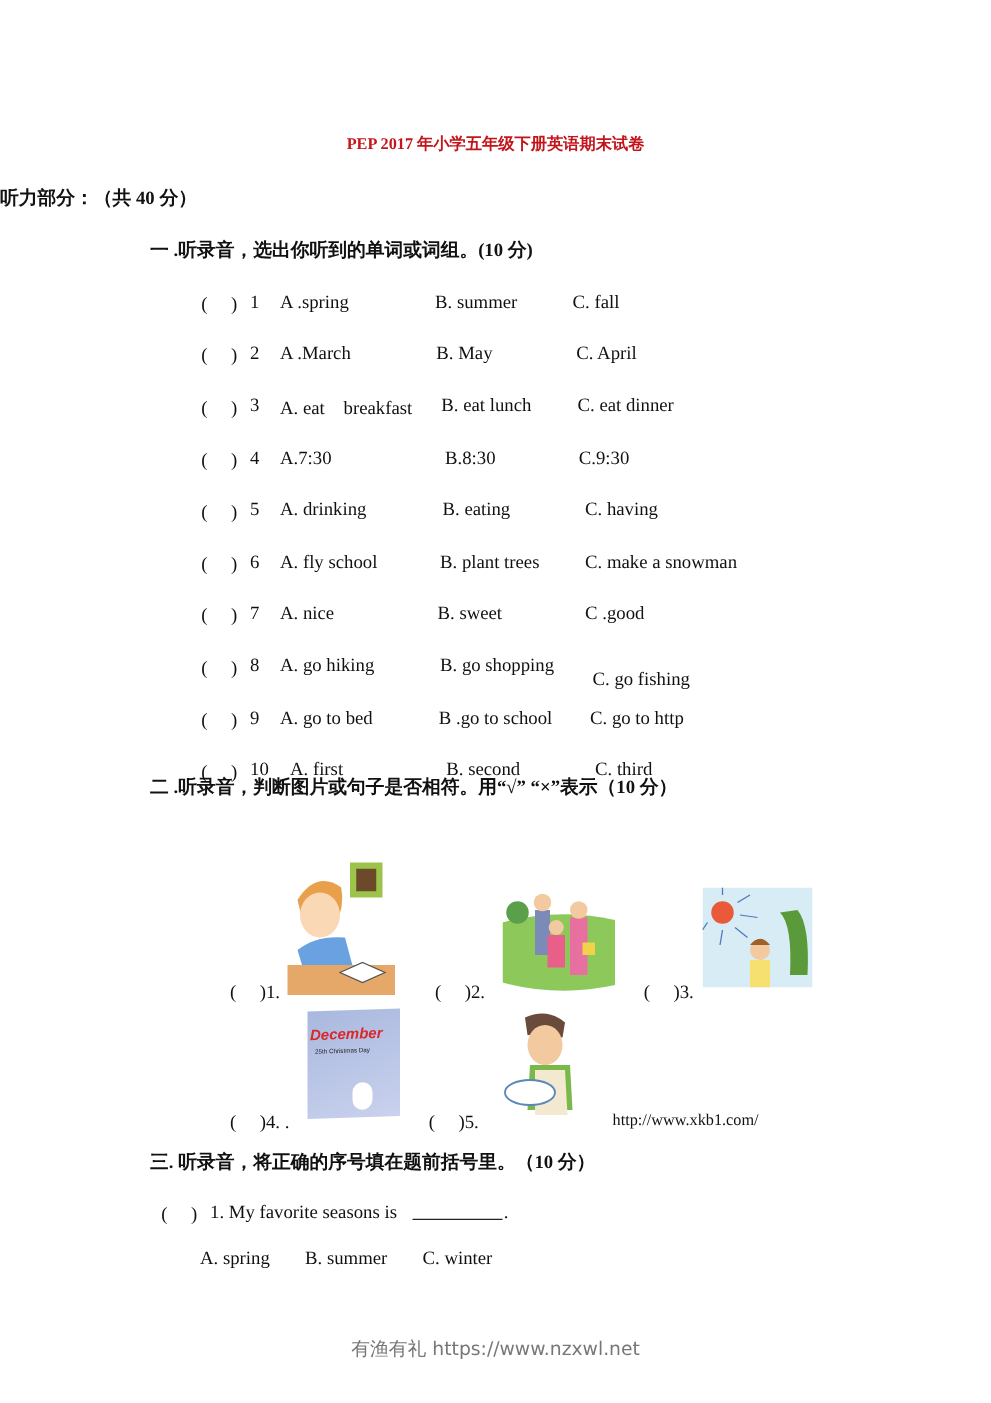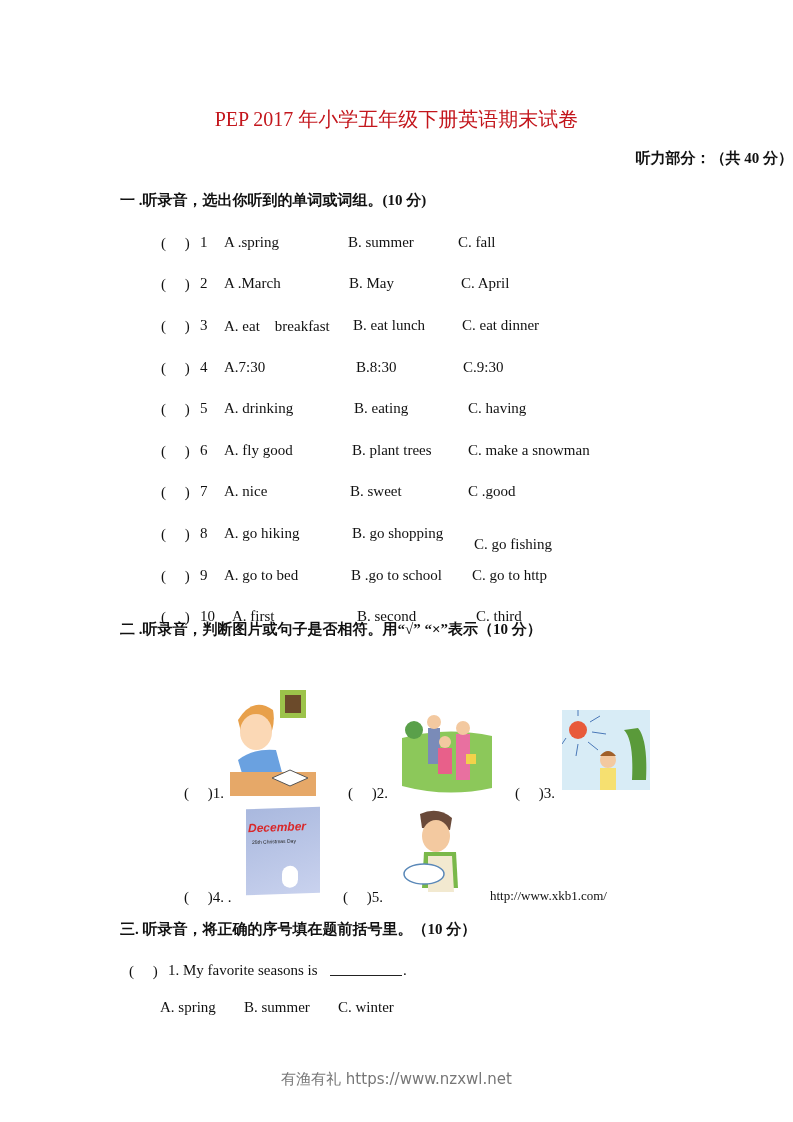--- a/index.html
+++ b/index.html
@@ -1,20 +1,20 @@
 <!DOCTYPE html>
 <html><head>
 <meta charset="utf-8">
 <style>
   html, body { margin:0; padding:0; background:#ffffff; }
   body { width:793px; height:1122px; position:relative; overflow:hidden;
          font-family:"Liberation Serif","DejaVu Serif",serif; color:#111; }
   .abs { position:absolute; white-space:nowrap; }
-  .title { left:0; width:793px; text-align:center; top:106px; font-size:20px; font-weight:normal; color:#c3161c; }
-  .subtitle { left:0; width:793px; text-align:right; top:149px; font-size:15px; font-weight:bold; }
+  .title { left:0; width:793px; text-align:center; top:106px; font-size:13px; font-weight:bold; color:#c3161c; }
+  .subtitle { left:0; width:793px; text-align:left; top:149px; font-size:15px; font-weight:bold; }
   .section { left:120px; font-size:15px; font-weight:bold; }
   .q { font-size:15px; }
   .pic { position:absolute; border:none; }
   .footer { left:0; width:793px; text-align:center; top:1070px; font-size:15px; color:#777;
             font-family:"DejaVu Sans","Liberation Sans",sans-serif; }
   .blank { display:inline-block; border-bottom:1px solid #222; width:72px; height:12px; }
 </style>
 </head>
 <body>
 
@@ -56,21 +56,21 @@
   <div>
     <span class="abs q" style="left:161px;top:400px">(　 )</span>
     <span class="abs q" style="left:200px;top:400px">5</span>
     <span class="abs q" style="left:224px;top:400px">A. drinking</span>
     <span class="abs q" style="left:354px;top:400px">B. eating</span>
     <span class="abs q" style="left:468px;top:400px">C. having</span>
   </div>
   <div>
     <span class="abs q" style="left:161px;top:442px">(　 )</span>
     <span class="abs q" style="left:200px;top:442px">6</span>
-    <span class="abs q" style="left:224px;top:442px">A. fly good</span>
+    <span class="abs q" style="left:224px;top:442px">A. fly school</span>
     <span class="abs q" style="left:352px;top:442px">B. plant trees</span>
     <span class="abs q" style="left:468px;top:442px">C. make a snowman</span>
   </div>
   <div>
     <span class="abs q" style="left:161px;top:483px">(　 )</span>
     <span class="abs q" style="left:200px;top:483px">7</span>
     <span class="abs q" style="left:224px;top:483px">A. nice</span>
     <span class="abs q" style="left:350px;top:483px">B. sweet</span>
     <span class="abs q" style="left:468px;top:483px">C .good</span>
   </div>

